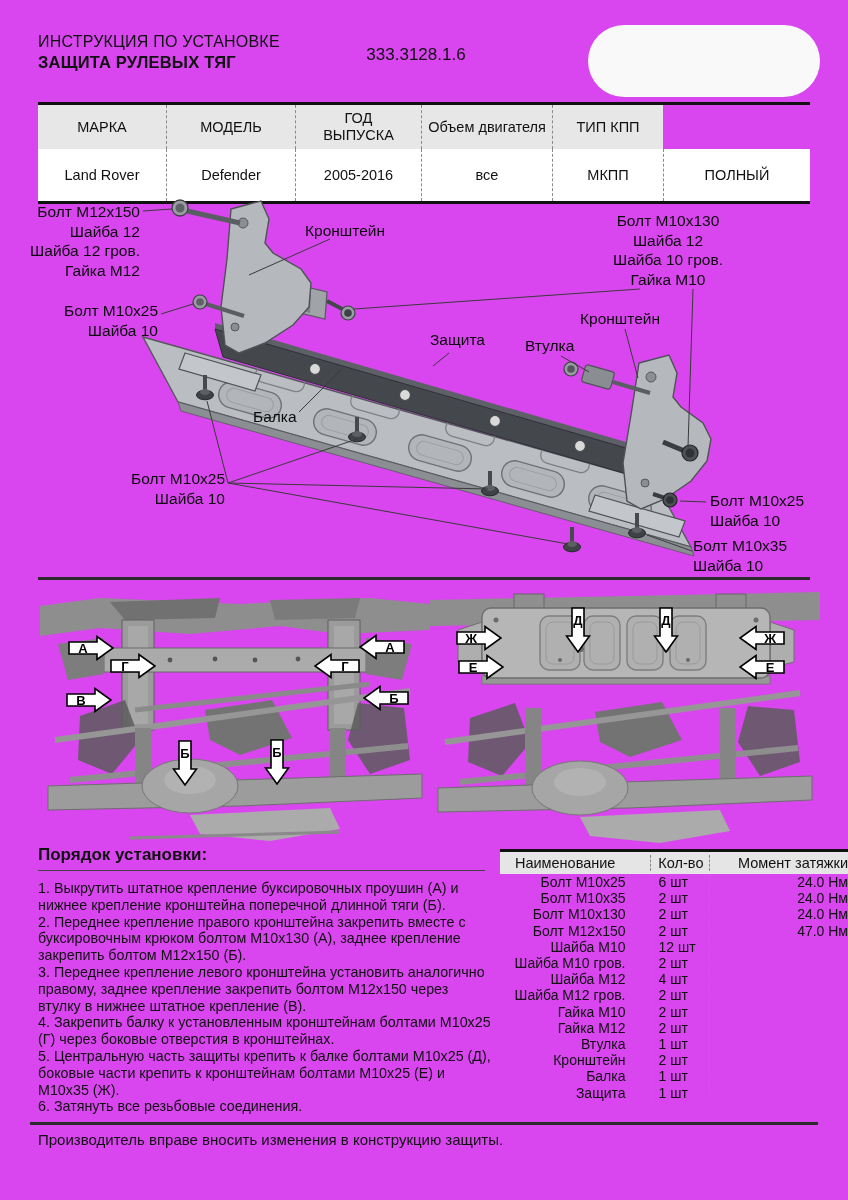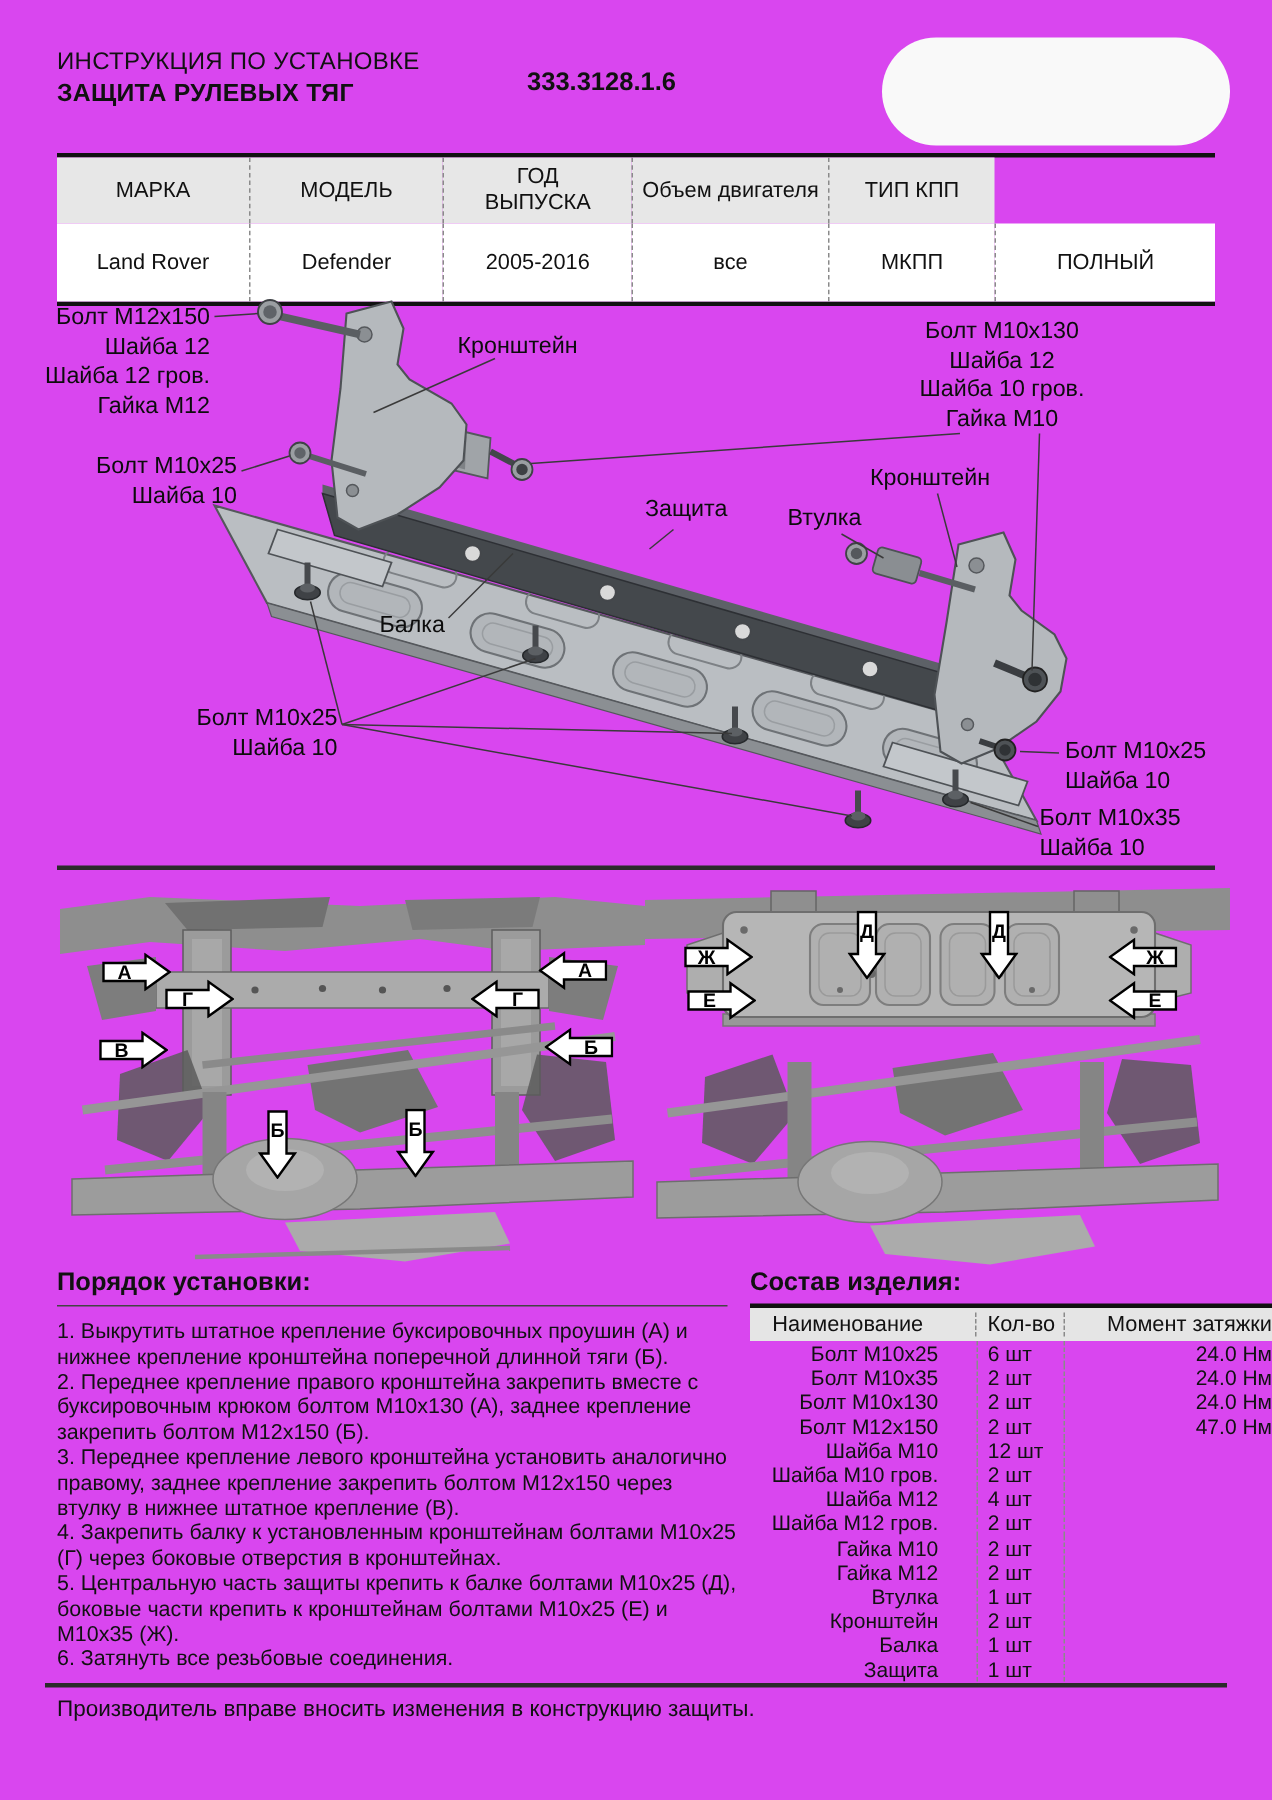--- a/index.html
+++ b/index.html
@@ -5,21 +5,21 @@
   * { margin:0; padding:0; box-sizing:border-box; }
   html,body { background:#888; }
   .page {
     position:relative; width:848px; height:1200px; background:#d946ef;
     font-family:"Liberation Sans", sans-serif; color:#111; overflow:hidden;
     margin:0 auto;
   }
   
   .doc-subtitle { position:absolute; left:38px; top:33px; font-size:16px; letter-spacing:.2px; }
   .doc-title    { position:absolute; left:38px; top:53px; font-size:16.5px; font-weight:bold; letter-spacing:.2px; }
-  .part-number  { position:absolute; left:316px; top:45px; width:170px; text-align:center; font-size:17px; font-weight:bold; }
+  .part-number  { position:absolute; left:331px; top:45px; width:170px; text-align:center; font-size:17px; font-weight:normal; }
   .watermark    { position:absolute; left:588px; top:25px; width:232px; height:72px; background:#f9f9f9; border-radius:45px; }
   
   .fitment { position:absolute; left:38px; top:102px; width:772px; border-top:3px solid #111; border-bottom:3px solid #111; }
   .ft-row { display:flex; }
   .ft-cell { display:flex; align-items:center; justify-content:center; text-align:center;
              white-space:pre-line; font-size:14.5px; line-height:17px; border-left:1px dashed #8a8a8a; }
   .ft-cell:first-child { border-left:none; }
   .ft-head .ft-cell { height:44px; background:#e7e7e7; }
   .ft-body .ft-cell { height:52px; background:#fff; }
   .c0{width:128px}.c1{width:129px}.c2{width:126px}.c3{width:131px}.c4{width:111px}.c5{width:147px}
@@ -382,21 +382,20 @@
     <div class="rule"></div>
     <div class="step">1. Выкрутить штатное крепление буксировочных проушин (А) и нижнее крепление кронштейна поперечной длинной тяги (Б).</div>
     <div class="step">2. Переднее крепление правого кронштейна закрепить вместе с буксировочным крюком болтом М10х130 (А), заднее крепление закрепить болтом М12х150 (Б).</div>
     <div class="step">3. Переднее крепление левого кронштейна установить аналогично правому, заднее крепление закрепить болтом М12х150 через втулку в нижнее штатное крепление (В).</div>
     <div class="step">4. Закрепить балку к установленным кронштейнам болтами М10х25 (Г) через боковые отверстия в кронштейнах.</div>
     <div class="step">5. Центральную часть защиты крепить к балке болтами М10х25 (Д), боковые части крепить к кронштейнам болтами М10х25 (Е) и М10х35 (Ж).</div>
     <div class="step">6. Затянуть все резьбовые соединения.</div>
   </div>
 
   <div class="parts">
-    <div class="sec-title">Состав изделия:</div>
     <div class="rule"></div>
     <div class="pt-head">
       <div class="pt-name">Наименование</div>
       <div class="pt-qty">Кол-во</div>
       <div class="pt-torque">Момент затяжки</div>
     </div>
     <div class="pt-row">
         <div class="pt-name">Болт М10х25</div>
         <div class="pt-qty">6 шт</div>
         <div class="pt-torque">24.0 Нм</div>

